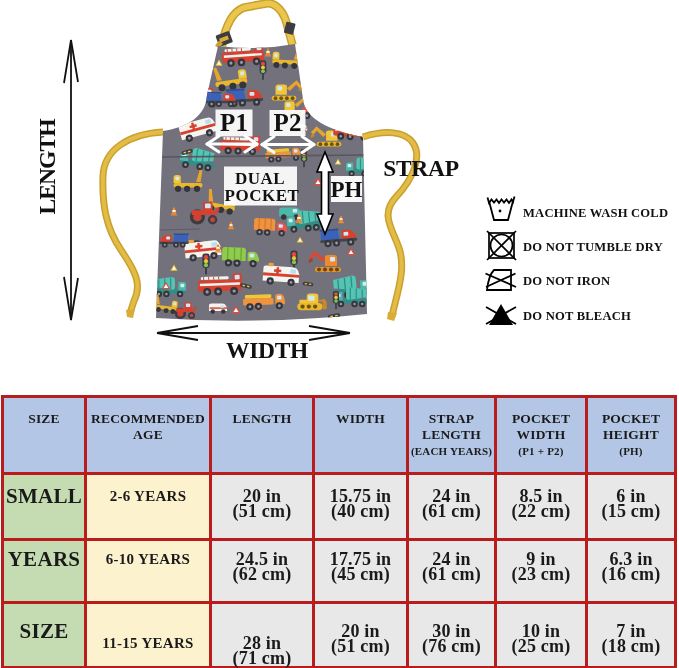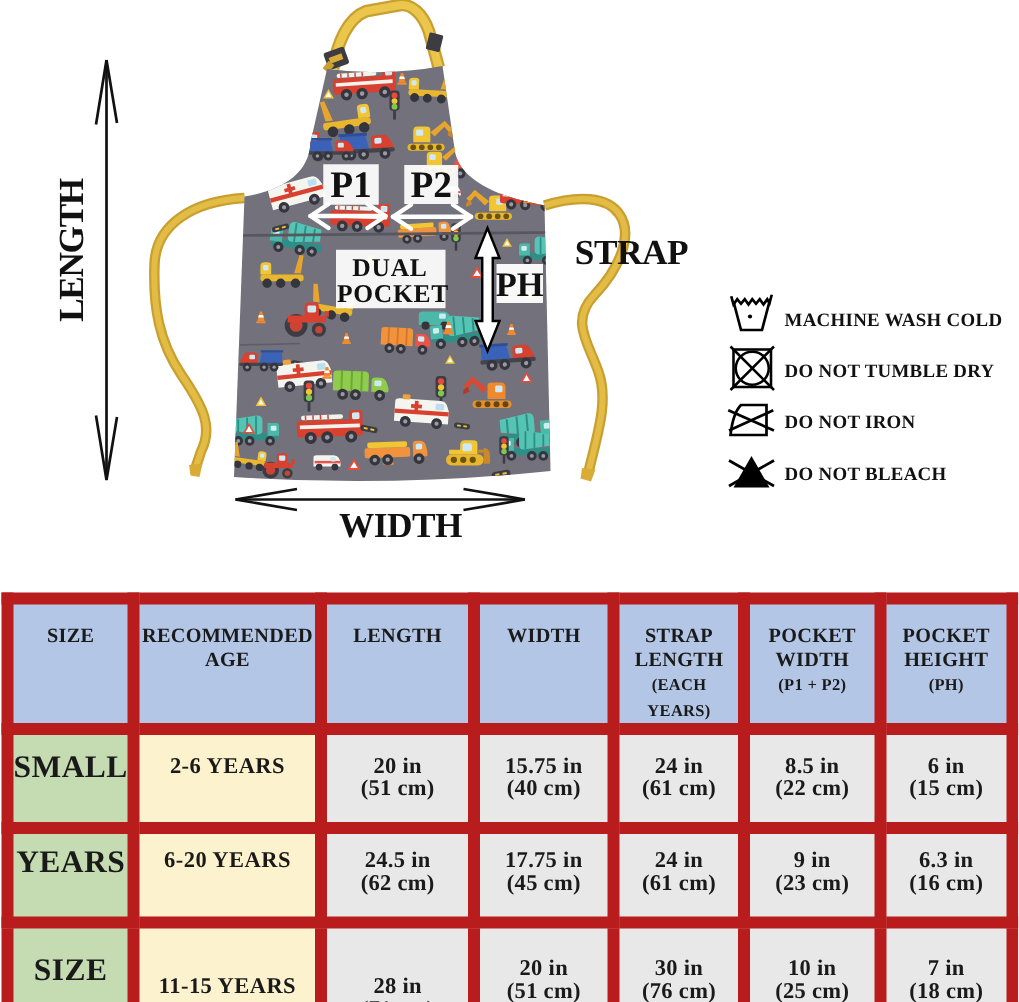--- a/index.html
+++ b/index.html
@@ -1,23 +1,23 @@
 <!DOCTYPE html>
 <html><head>
 <meta charset="utf-8">
 <style>
 html,body{margin:0;padding:0;background:#fff;}
 #canvas{position:relative;width:679px;height:668px;background:#fff;overflow:hidden;font-family:"Liberation Serif",serif;}
 #diagram{position:absolute;left:0;top:0;}
 table.size{position:absolute;left:1px;top:395px;border-collapse:collapse;table-layout:fixed;}
-table.size td{border:8px solid #b91c1c;text-align:center;vertical-align:top;font-family:"Liberation Serif",serif;color:#1a1a1a;padding:14px 0 0 0;line-height:15px;}
+table.size td{border:3px solid #b91c1c;text-align:center;vertical-align:top;font-family:"Liberation Serif",serif;color:#1a1a1a;padding:14px 0 0 0;line-height:15px;}
 table.size td.hd{background:#b3c6e5;font-weight:bold;font-size:13.5px;letter-spacing:.2px;padding-top:13px;line-height:16px;}
 td.sz{background:#c5dcb2;font-weight:bold;font-size:21px;letter-spacing:.3px;padding-top:12px;}
 td.ag{background:#fcf2cd;font-weight:bold;font-size:15px;letter-spacing:.3px;padding-top:12px;}
-td.dt{background:#e9e8e8;font-weight:bold;font-size:15px;letter-spacing:.2px;padding-top:12px;}
+td.dt{background:#e9e8e8;font-weight:bold;font-size:18px;letter-spacing:.2px;padding-top:12px;}
 .sub{font-size:11px;font-weight:bold;}
 </style>
 </head>
 <body>
 <div id="canvas">
 <svg id="diagram" width="679" height="400" viewBox="0 0 679 400">
 <defs>
 
 <g id="vfire">
           <rect x="-22" y="-7" width="44" height="11" rx="2" fill="#d8402f"></rect>
@@ -421,21 +421,21 @@
 <td class="sz">SMALL</td>
 <td class="ag">2-6 YEARS</td>
 <td class="dt">20 in<br>(51 cm)</td>
 <td class="dt">15.75 in<br>(40 cm)</td>
 <td class="dt">24 in<br>(61 cm)</td>
 <td class="dt">8.5 in<br>(22 cm)</td>
 <td class="dt">6 in<br>(15 cm)</td>
 </tr>
 <tr style="height:63px">
 <td class="sz" style="padding-top:11px">YEARS</td>
-<td class="ag" style="padding-top:11px">6-20 YEARS</td>
+<td class="ag" style="padding-top:11px">6-10 YEARS</td>
 <td class="dt" style="padding-top:11px">24.5 in<br>(62 cm)</td>
 <td class="dt" style="padding-top:11px">17.75 in<br>(45 cm)</td>
 <td class="dt" style="padding-top:11px">24 in<br>(61 cm)</td>
 <td class="dt" style="padding-top:11px">9 in<br>(23 cm)</td>
 <td class="dt" style="padding-top:11px">6.3 in<br>(16 cm)</td>
 </tr>
 <tr style="height:61px">
 <td class="sz" style="padding-top:20px">SIZE</td>
 <td class="ag" style="padding-top:32px">11-15 YEARS</td>
 <td class="dt" style="padding-top:32px">28 in<br>(71 cm)</td>

